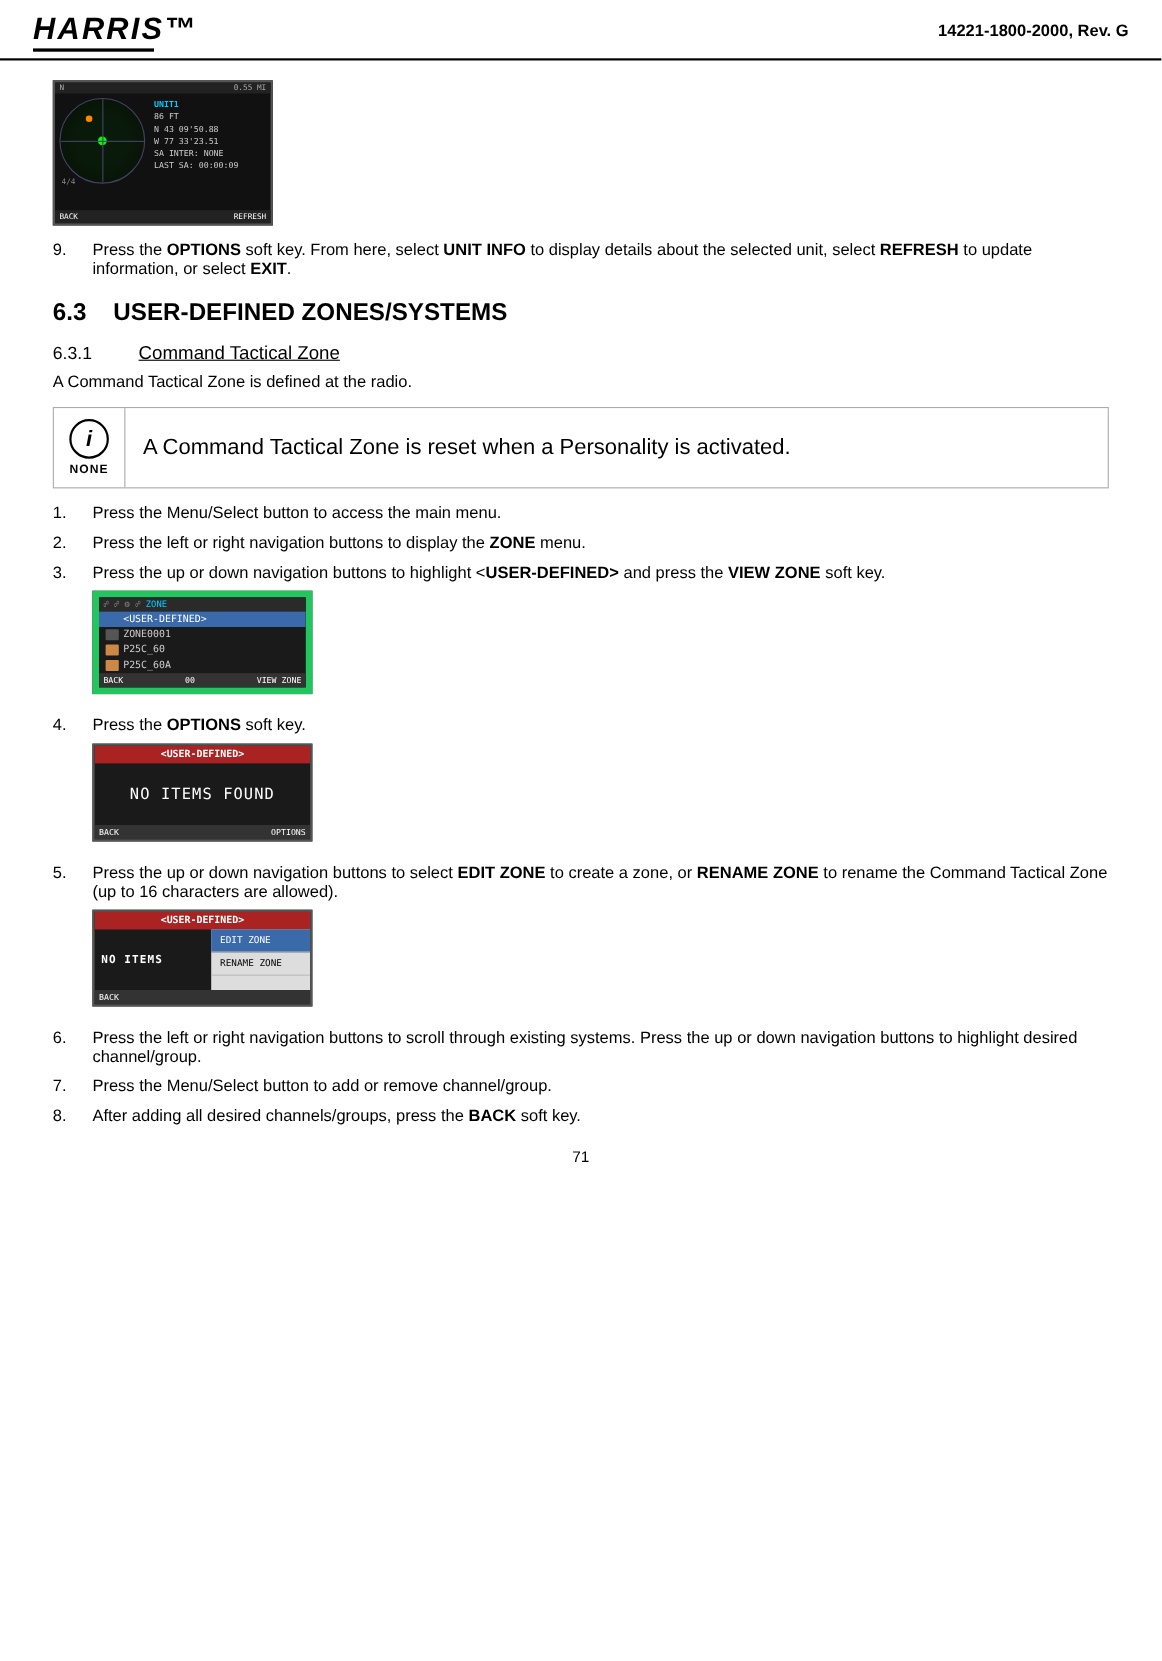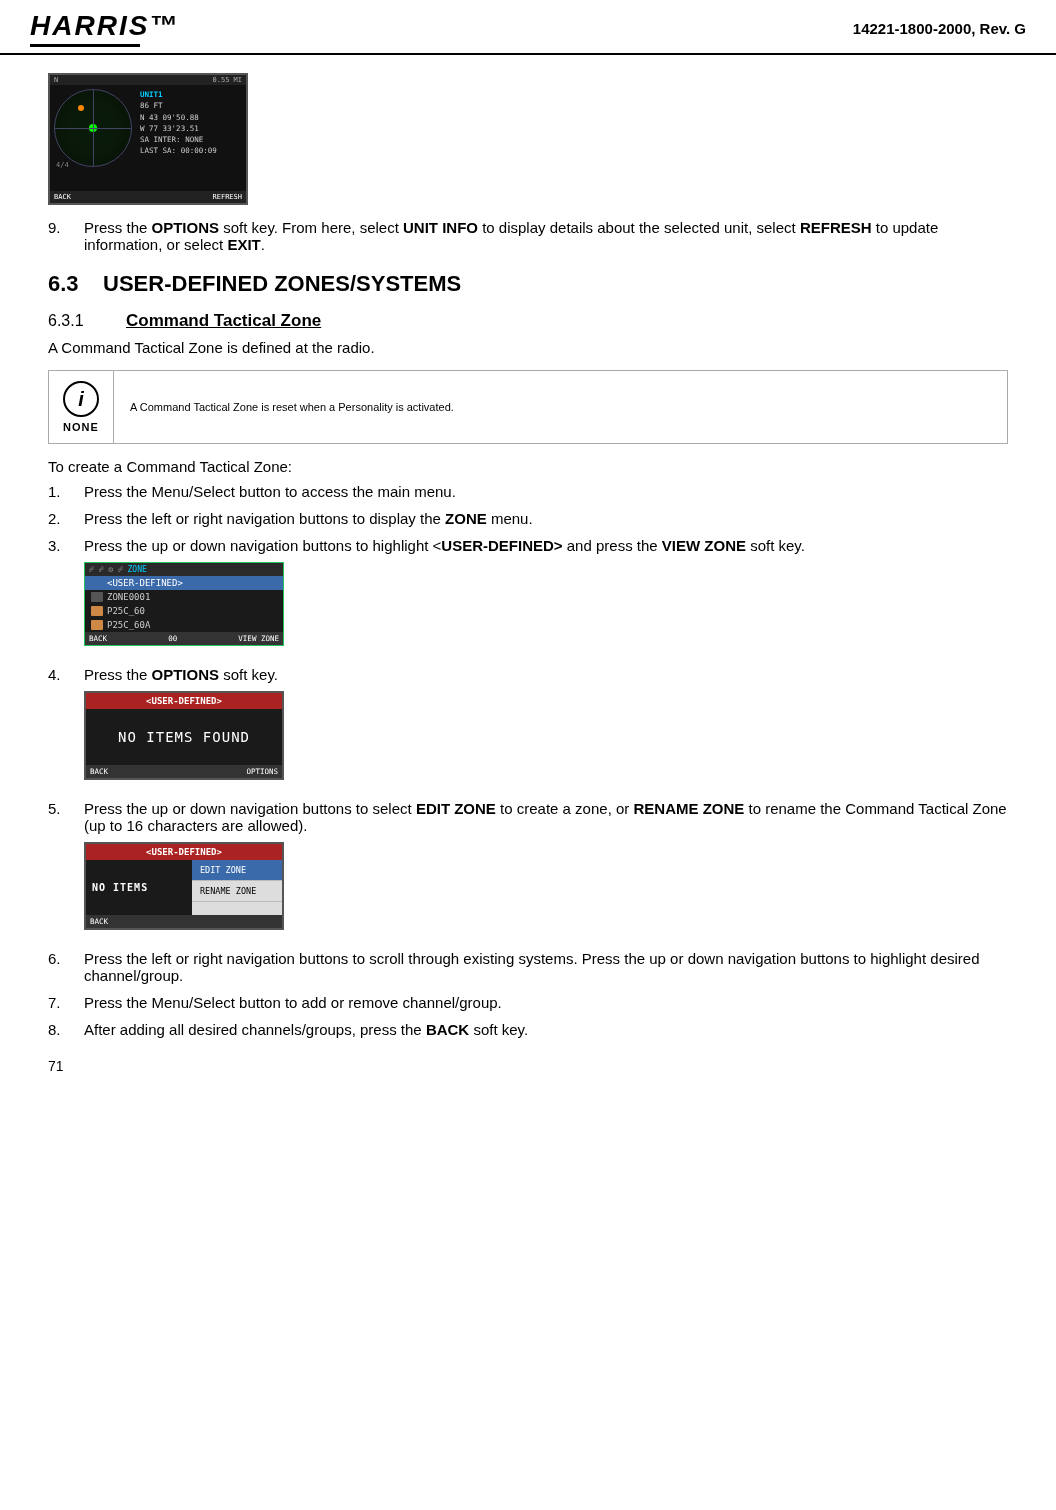--- a/index.html
+++ b/index.html
@@ -71,21 +71,21 @@
       gap: 18px;
       margin: 14px 0 8px 0;
     }
     .subsection-num {
       font-size: 16px;
       font-weight: normal;
       min-width: 60px;
     }
     .subsection-title {
       font-size: 17px;
-      font-weight: bold;
+      font-weight: normal;
       text-decoration: underline;
     }
 
     
     .note-box {
       border: 1.5px solid #aaa;
       display: flex;
       align-items: stretch;
       margin: 14px 0;
       background: #fff;
@@ -110,30 +110,30 @@
       font-style: italic;
     }
     .note-label {
       font-size: 11px;
       font-weight: bold;
       margin-top: 4px;
       letter-spacing: 1px;
     }
     .note-text-col {
       padding: 14px 16px;
-      font-size: 11px;
+      font-size: 20px;
       display: flex;
       align-items: center;
     }
 
     
     .radio-screen {
       width: 200px;
       background: #1a1a1a;
-      border: 1px solid #22c55e;
+      border: 6px solid #22c55e;
       margin: 8px 0 10px 0;
       font-family: monospace;
       overflow: hidden;
     }
     .rs-row {
       display: flex;
       align-items: center;
       padding: 2px 6px;
       font-size: 9px;
     }
@@ -250,20 +250,21 @@
       background: #333;
       display: flex;
       justify-content: flex-start;
       padding: 2px 4px;
       font-size: 7.5px;
       color: #fff;
     }
 
     
     .page-footer {
+      text-align: center;
       font-size: 14px;
       margin-top: 20px;
       padding-bottom: 10px;
     }
 
     
     p { margin-bottom: 8px; }
 
     .bold { font-weight: bold; }
 
@@ -422,21 +423,20 @@
   <div class="note-box">
     <div class="note-icon-col">
       <div class="note-icon-circle">
           <i>i</i>
         </div>
       <div class="note-label">NONE</div>
     </div>
     <div class="note-text-col">A Command Tactical Zone is reset when a Personality is activated.</div>
   </div>
 
-  <p>To create a Command Tactical Zone:</p>
 
   <div class="step-item">
     <div class="step-num">1.</div>
     <div class="step-content">Press the Menu/Select button to access the main menu.</div>
   </div>
 
   <div class="step-item">
     <div class="step-num">2.</div>
     <div class="step-content">Press the left or right navigation buttons to display the <span class="bold">ZONE</span> menu.</div>
   </div>

